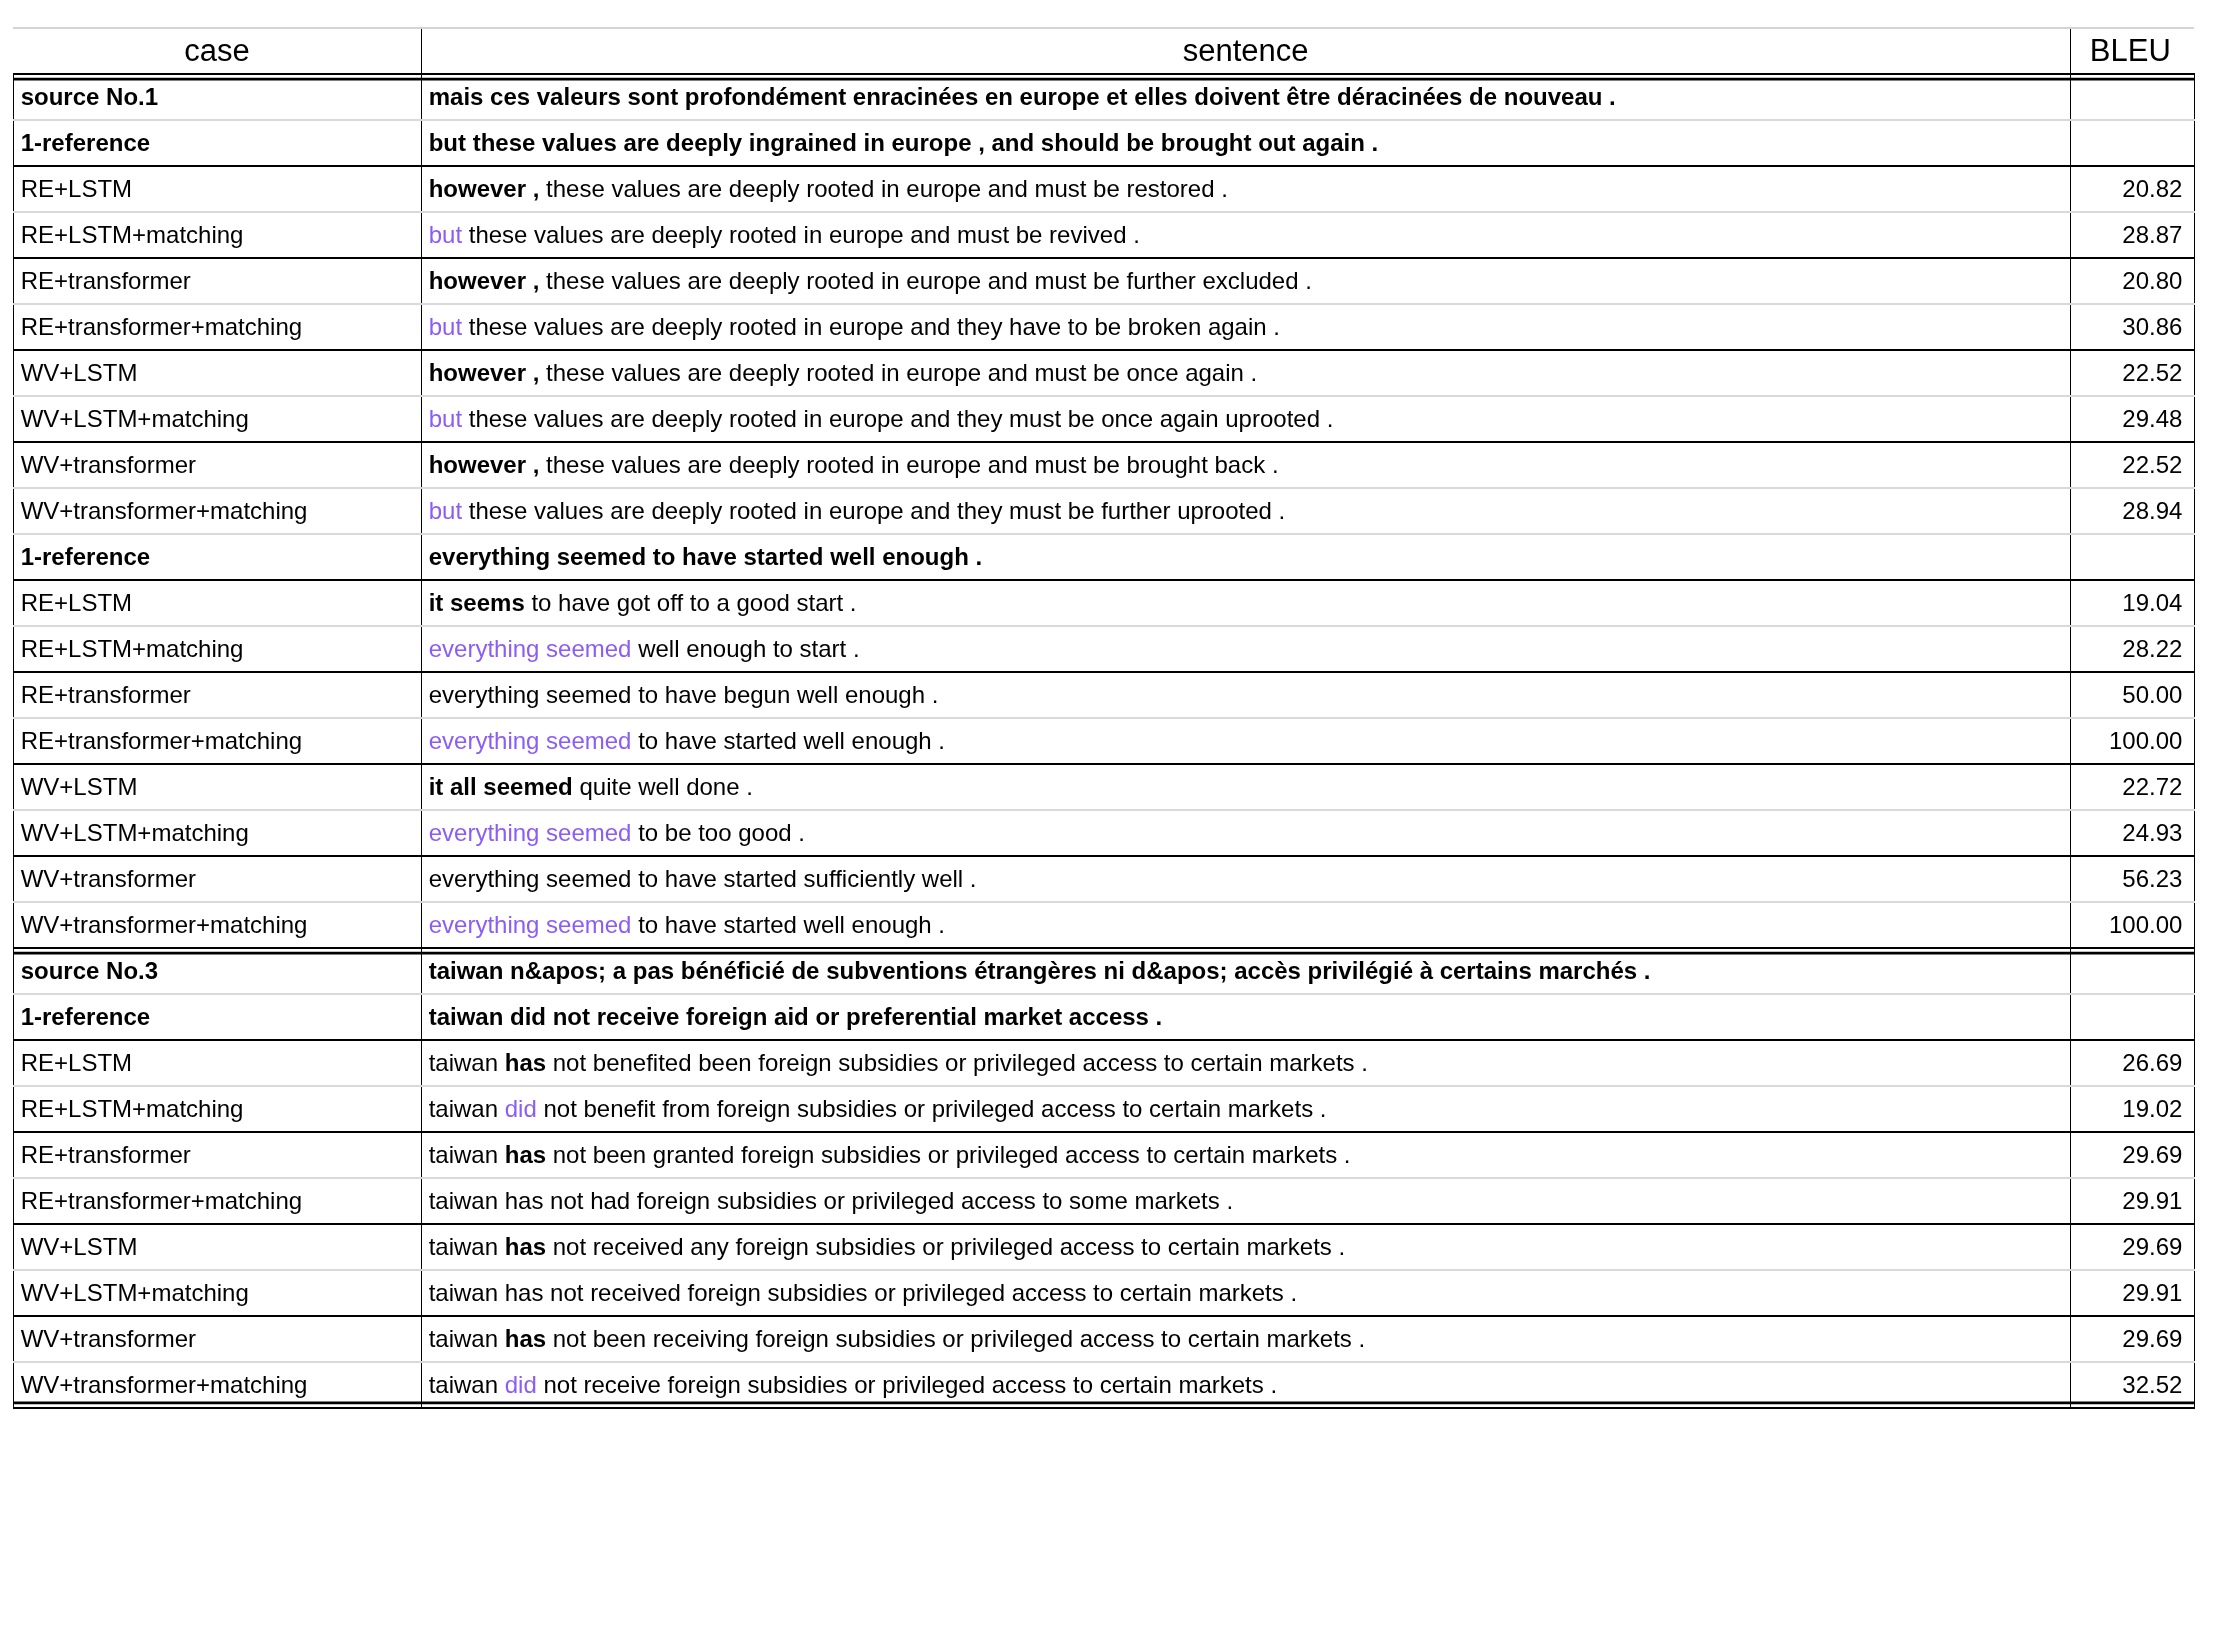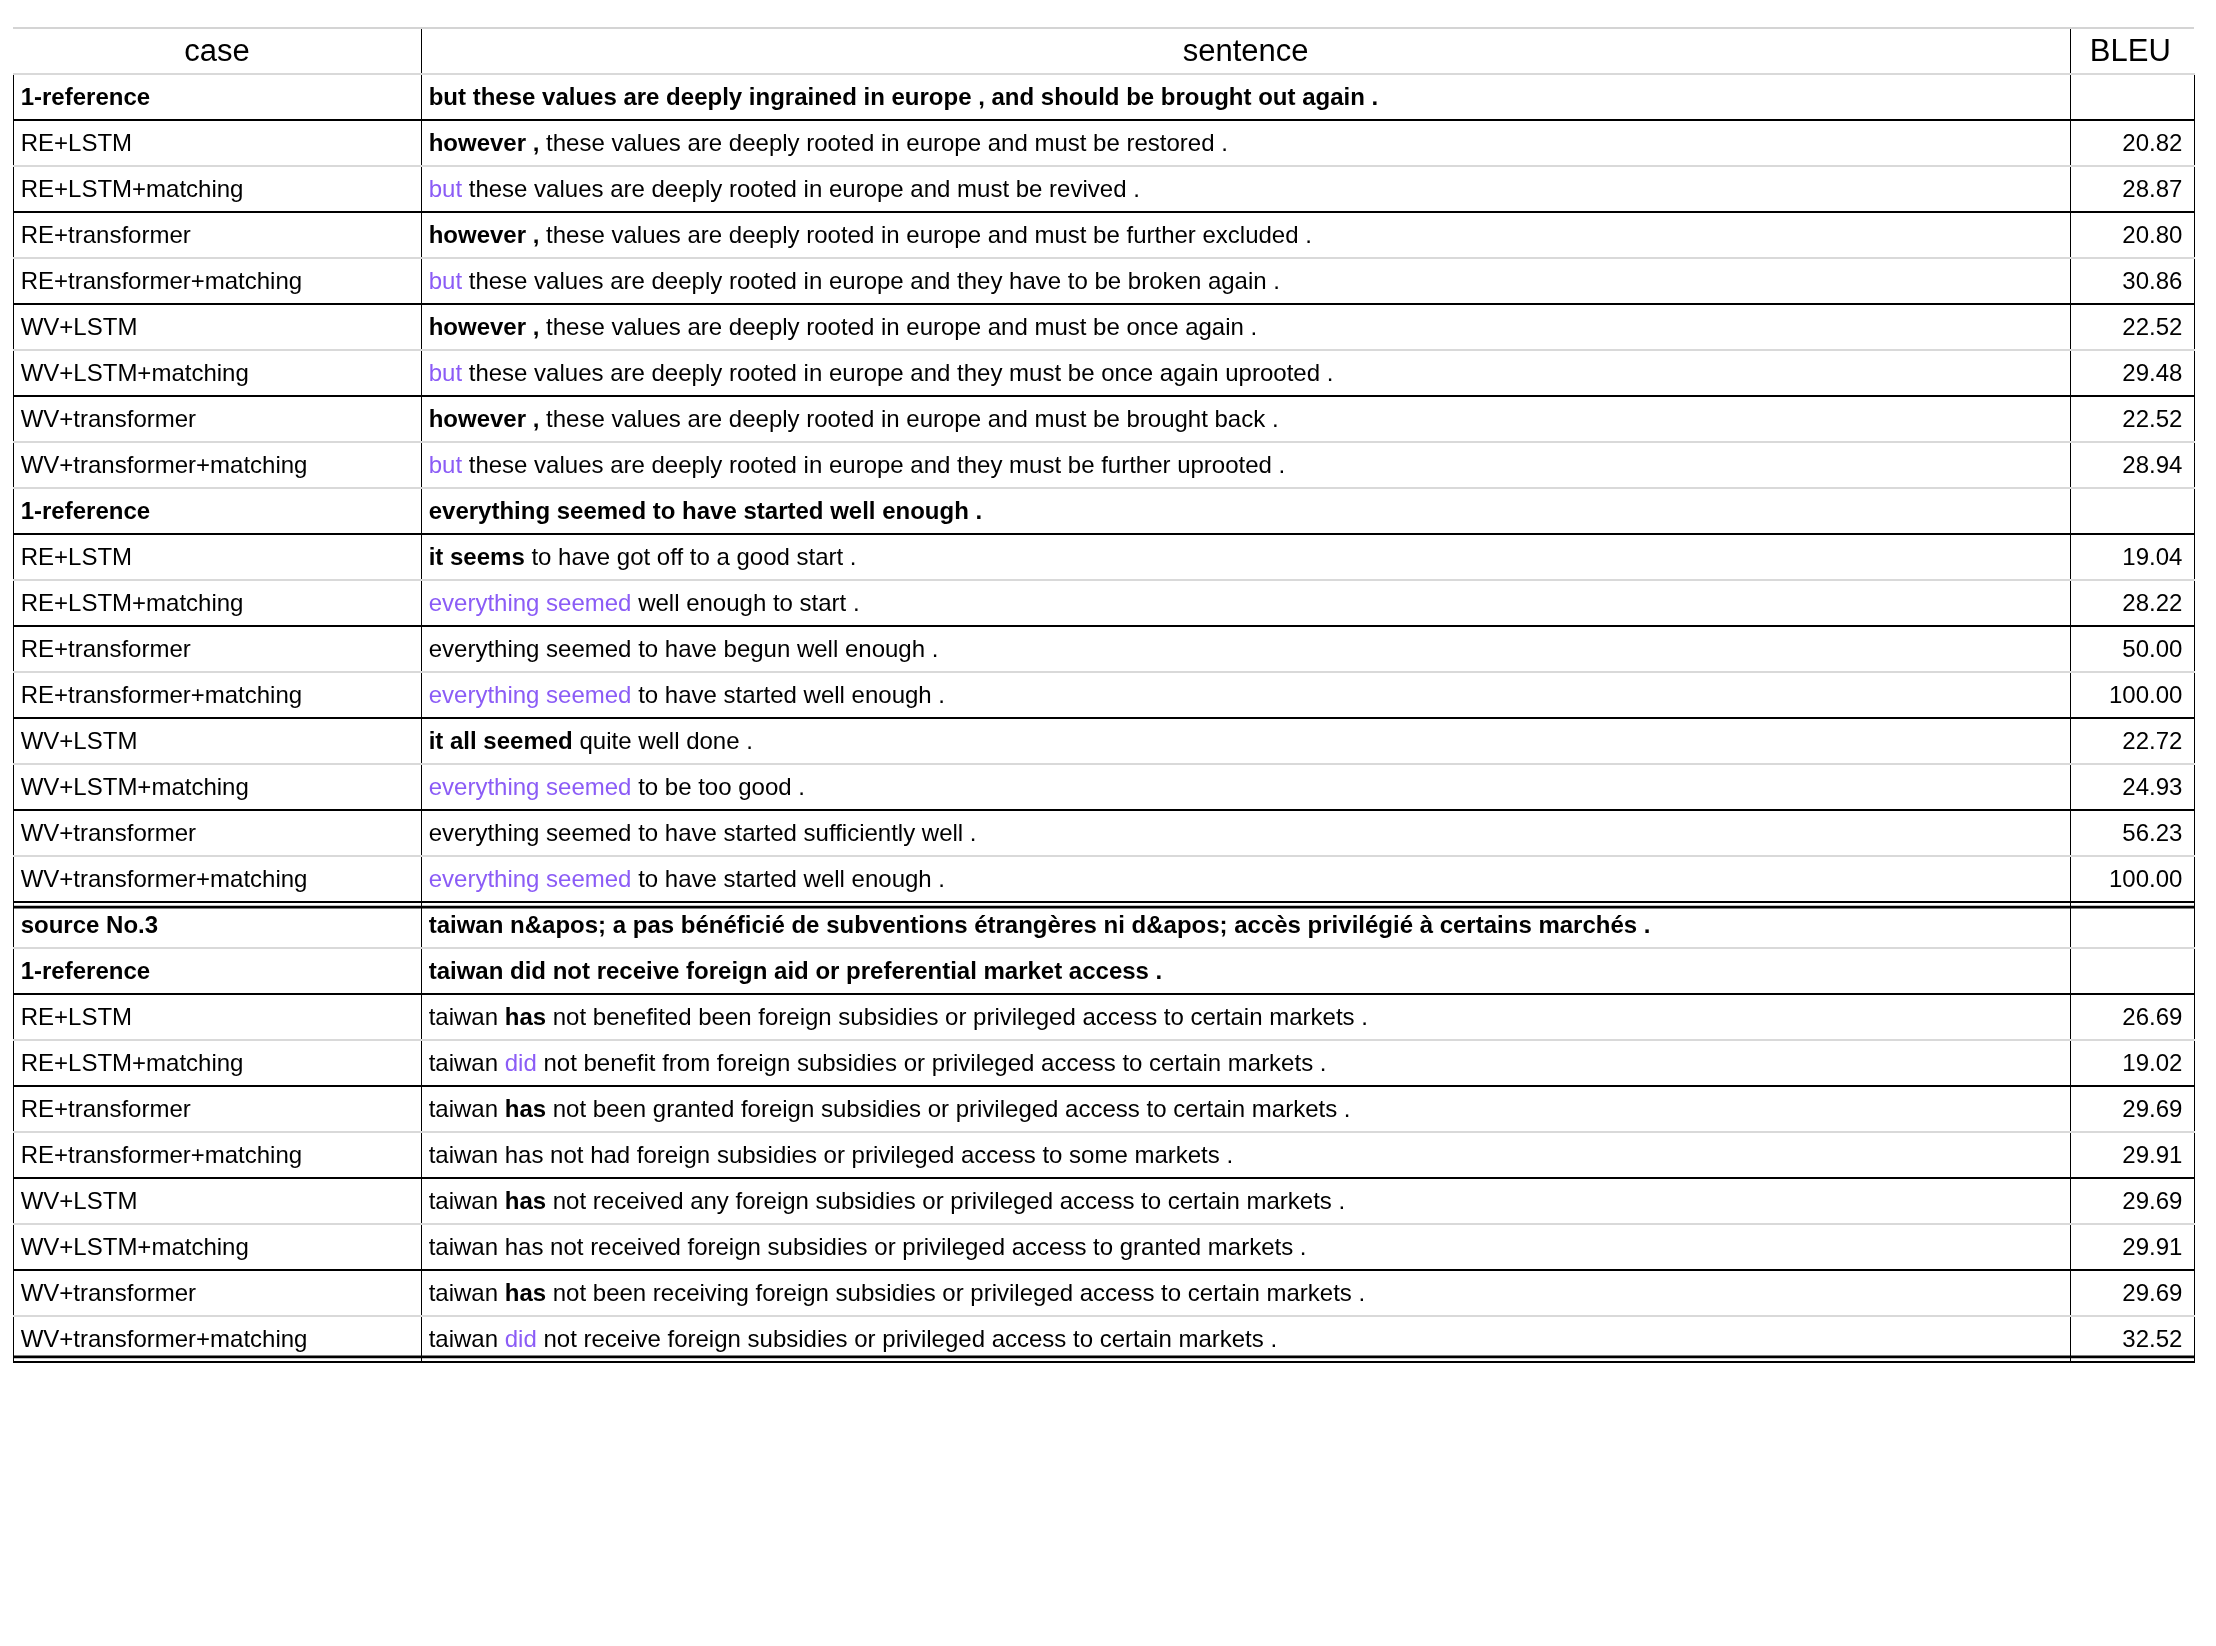--- a/index.html
+++ b/index.html
@@ -102,20 +102,25 @@
       <col class="c-bleu">
     </colgroup>
     <thead>
       <tr class="head">
         <th class="col-case">case</th>
         <th class="col-sentence">sentence</th>
         <th class="col-bleu">BLEU</th>
       </tr>
     </thead>
     <tbody id="tbody">
+        <tr class="r sep-double">
+          <td class="col-case bold">source No.1</td>
+          <td class="col-sentence bold">mais ces valeurs sont profondément enracinées en europe et elles doivent être déracinées de nouveau .</td>
+          <td class="col-bleu"></td>
+        </tr>
         <tr class="r sep-light">
           <td class="col-case bold">1-reference</td>
           <td class="col-sentence bold">but these values are deeply ingrained in europe , and should be brought out again .</td>
           <td class="col-bleu"></td>
         </tr>
         <tr class="r sep-dark">
           <td class="col-case">RE+LSTM</td>
           <td class="col-sentence"><span class="hl-red">however ,</span><span> these values are deeply rooted in europe and must be restored .</span></td>
           <td class="col-bleu">20.82</td>
         </tr>
@@ -229,21 +234,21 @@
           <td class="col-sentence"><span>taiwan has not had foreign subsidies or privileged access to some markets .</span></td>
           <td class="col-bleu">29.91</td>
         </tr>
         <tr class="r sep-dark">
           <td class="col-case">WV+LSTM</td>
           <td class="col-sentence"><span>taiwan </span><span class="hl-red">has</span><span> not received any foreign subsidies or privileged access to certain markets .</span></td>
           <td class="col-bleu">29.69</td>
         </tr>
         <tr class="r sep-light">
           <td class="col-case">WV+LSTM+matching</td>
-          <td class="col-sentence"><span>taiwan has not received foreign subsidies or privileged access to granted markets .</span></td>
+          <td class="col-sentence"><span>taiwan has not received foreign subsidies or privileged access to certain markets .</span></td>
           <td class="col-bleu">29.91</td>
         </tr>
         <tr class="r sep-dark">
           <td class="col-case">WV+transformer</td>
           <td class="col-sentence"><span>taiwan </span><span class="hl-red">has</span><span> not been receiving foreign subsidies or privileged access to certain markets .</span></td>
           <td class="col-bleu">29.69</td>
         </tr>
         <tr class="r sep-light lastdouble">
           <td class="col-case">WV+transformer+matching</td>
           <td class="col-sentence"><span>taiwan </span><span class="hl-blue">did</span><span> not receive foreign subsidies or privileged access to certain markets .</span></td>

